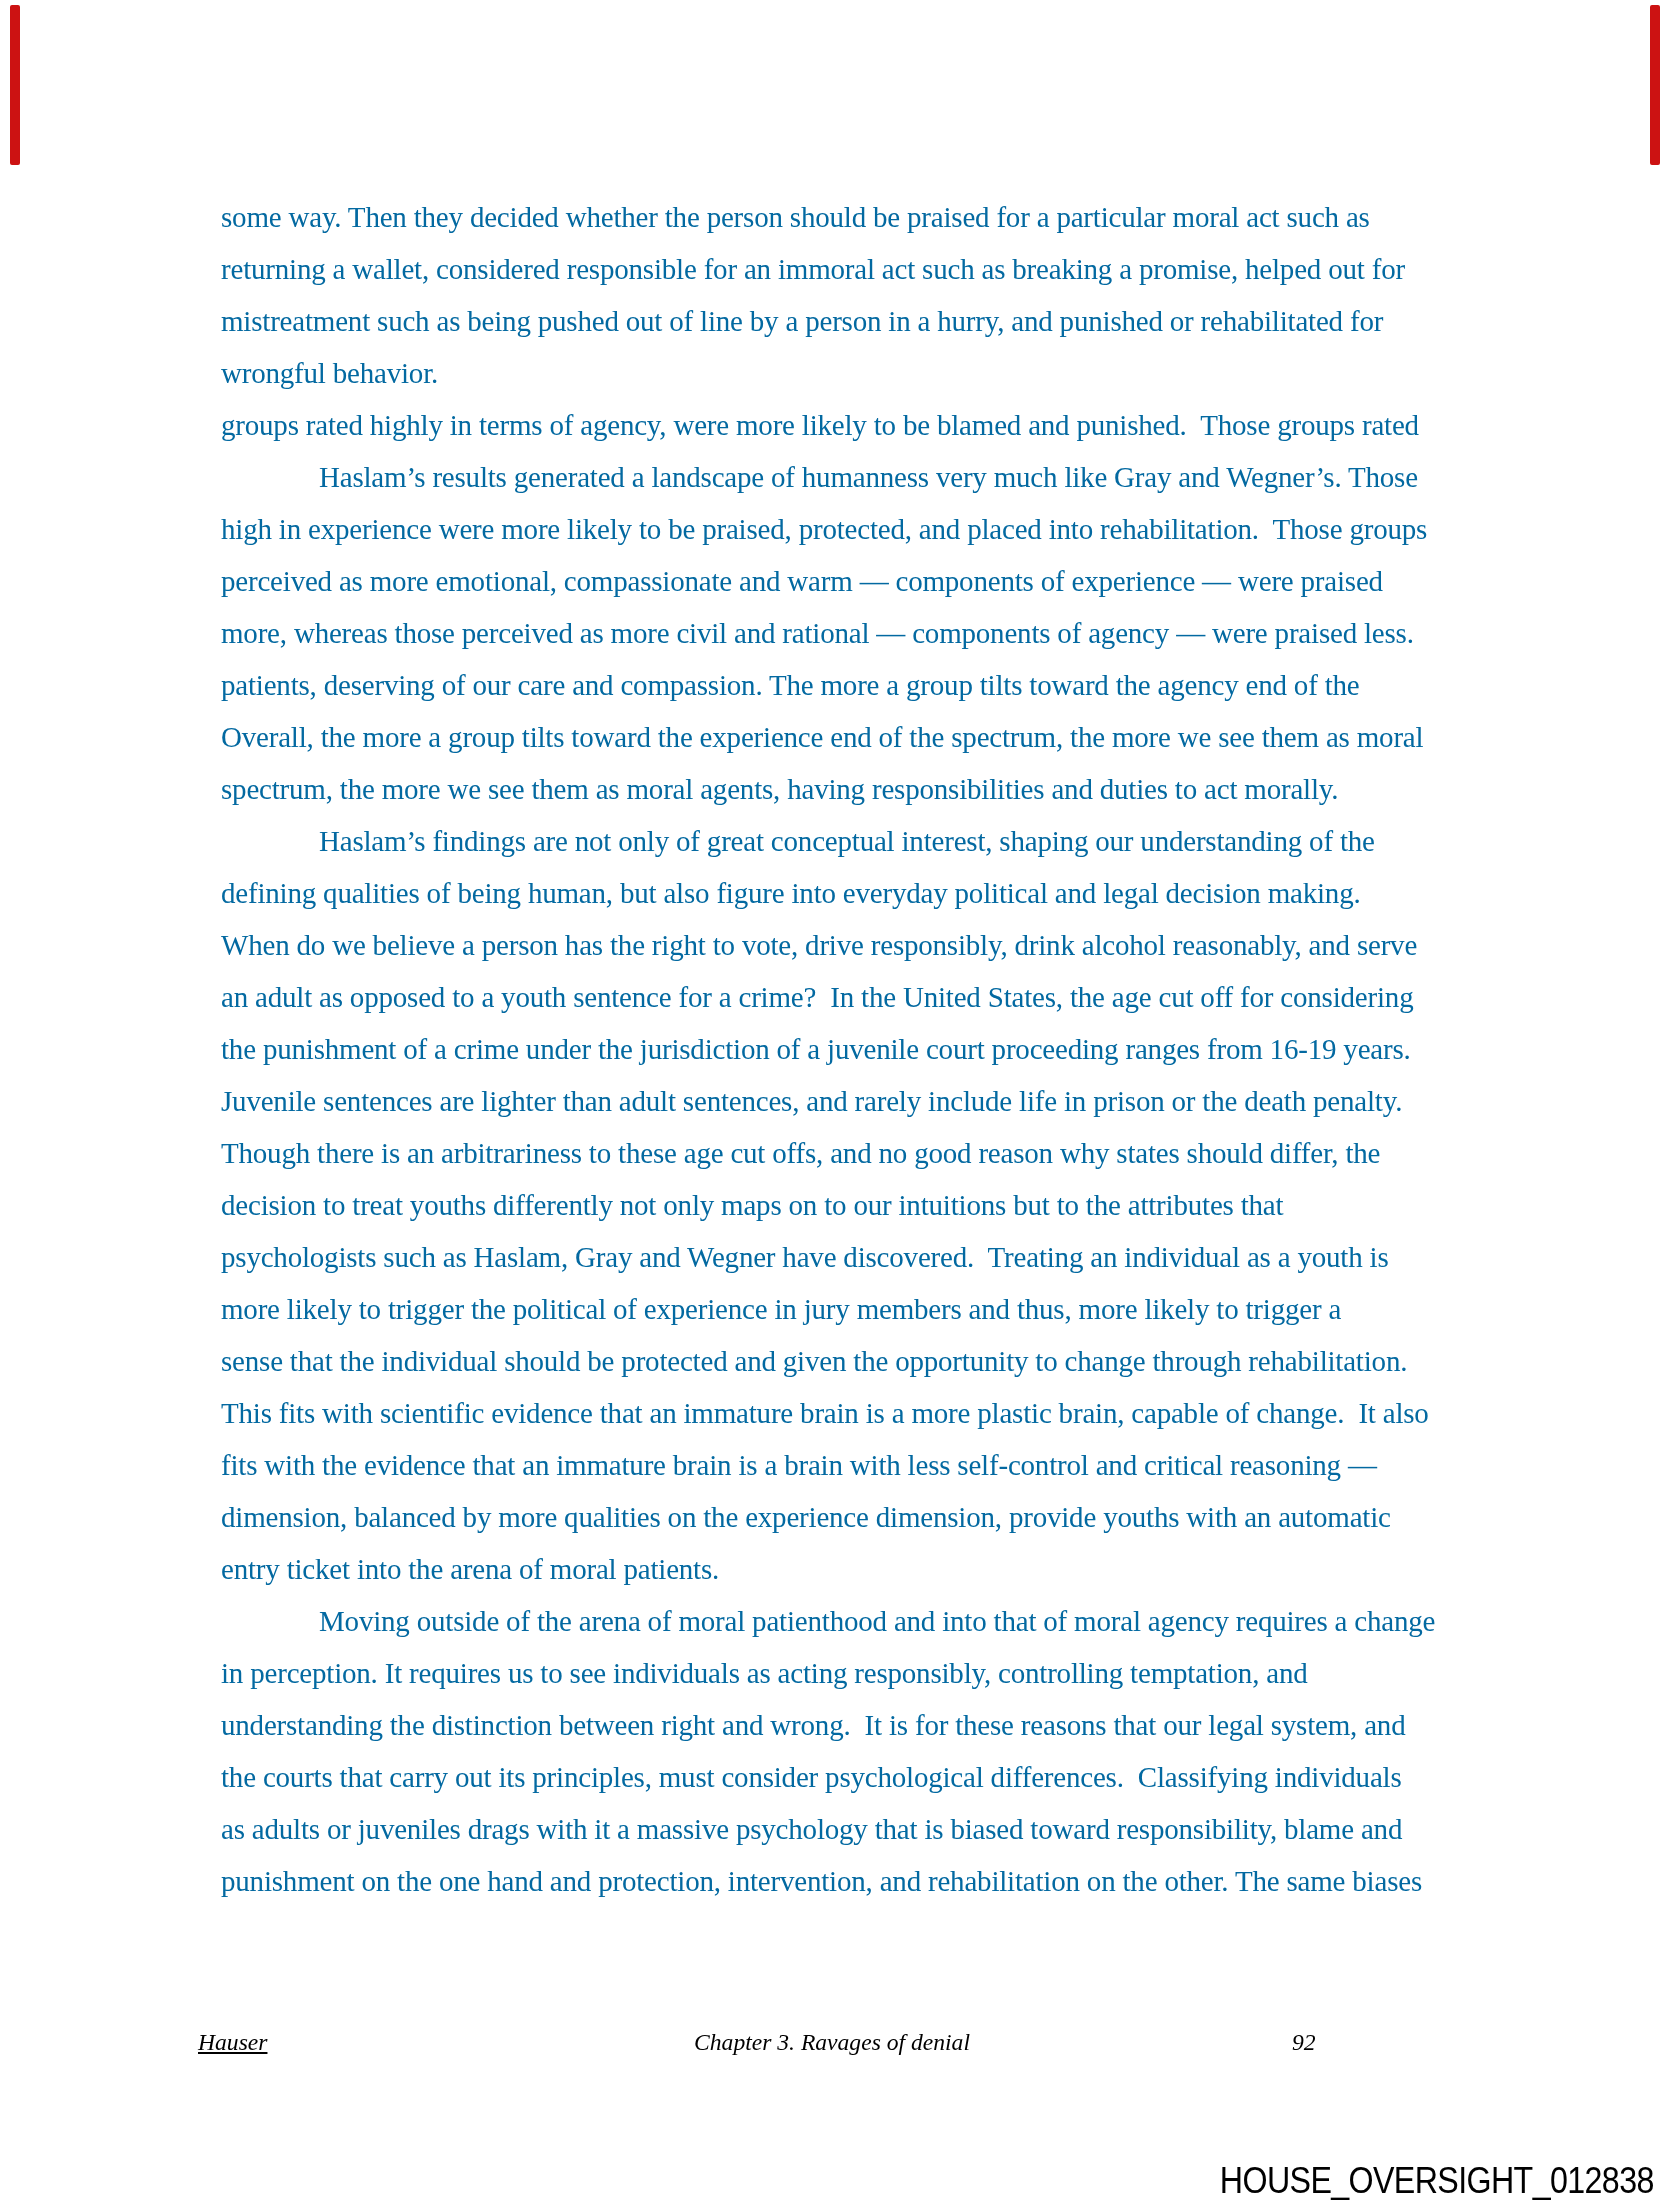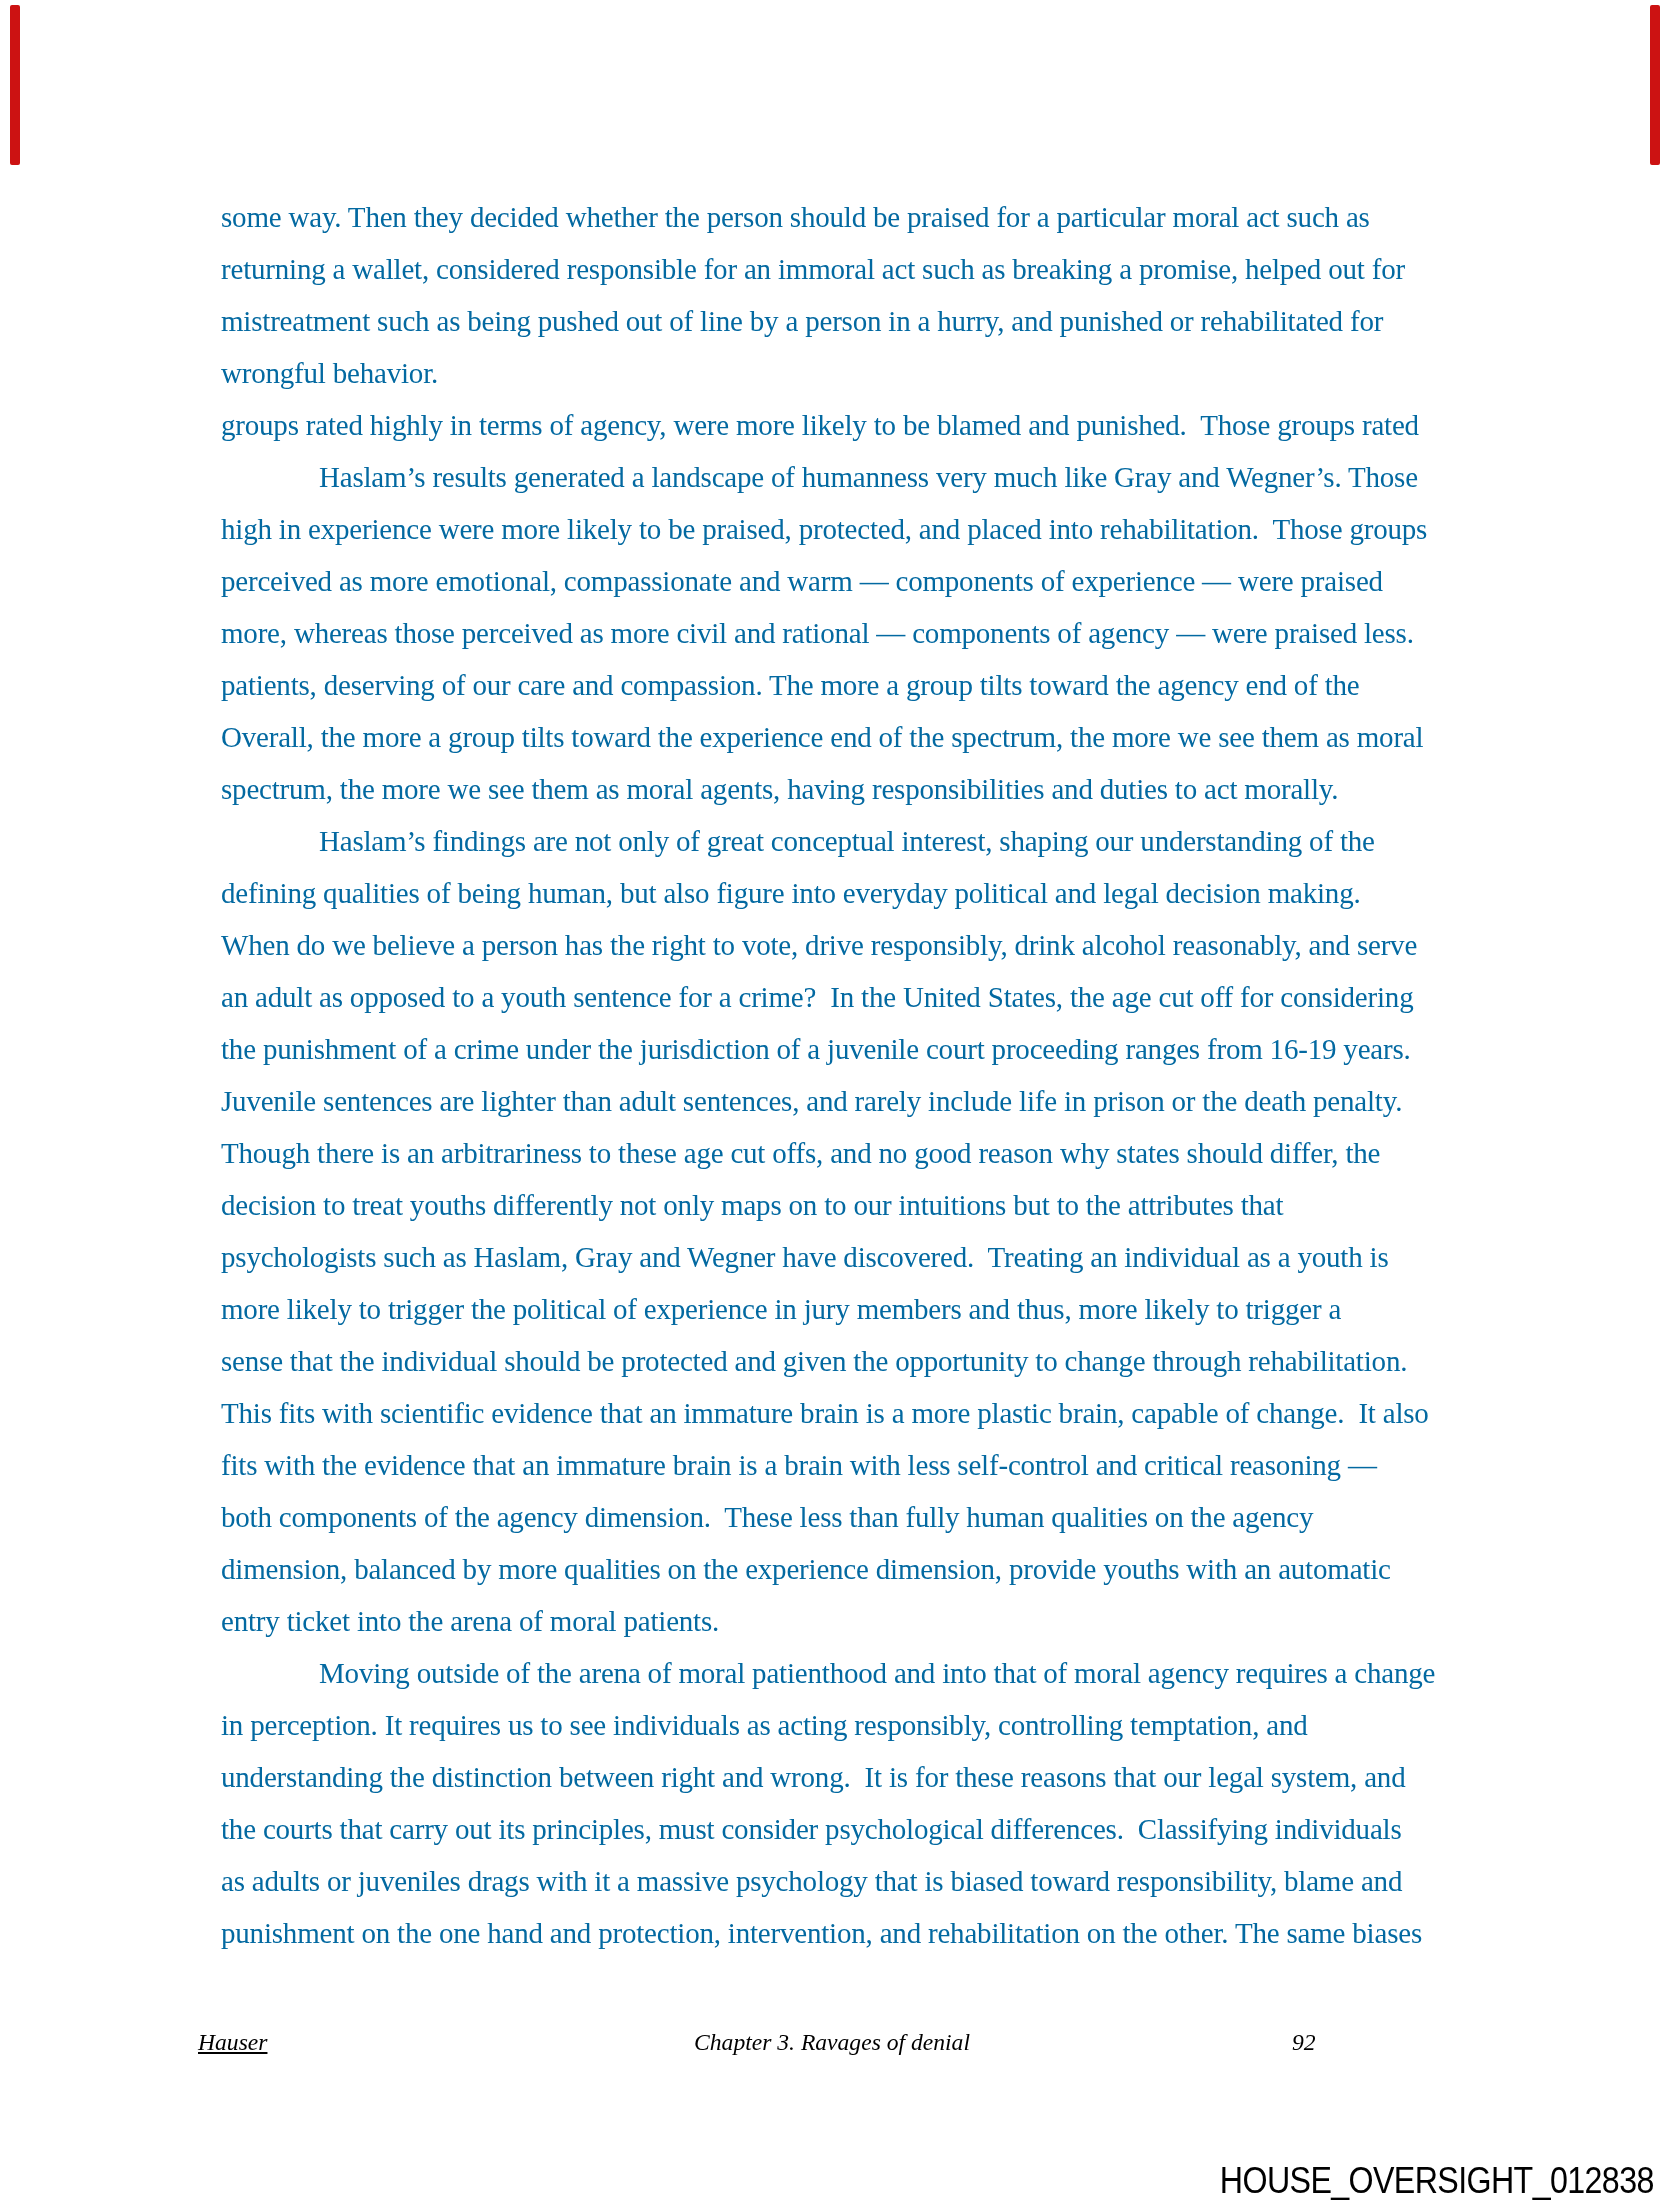--- a/index.html
+++ b/index.html
@@ -98,21 +98,20 @@
       <div class="line">an adult as opposed to a youth sentence for a crime?  In the United States, the age cut off for considering</div>
       <div class="line">the punishment of a crime under the jurisdiction of a juvenile court proceeding ranges from 16-19 years.</div>
       <div class="line">Juvenile sentences are lighter than adult sentences, and rarely include life in prison or the death penalty.</div>
       <div class="line">Though there is an arbitrariness to these age cut offs, and no good reason why states should differ, the</div>
       <div class="line">decision to treat youths differently not only maps on to our intuitions but to the attributes that</div>
       <div class="line">psychologists such as Haslam, Gray and Wegner have discovered.  Treating an individual as a youth is</div>
       <div class="line">more likely to trigger the political of experience in jury members and thus, more likely to trigger a</div>
       <div class="line">sense that the individual should be protected and given the opportunity to change through rehabilitation.</div>
       <div class="line">This fits with scientific evidence that an immature brain is a more plastic brain, capable of change.  It also</div>
       <div class="line">fits with the evidence that an immature brain is a brain with less self-control and critical reasoning —</div>
-      <div class="line">both components of the agency dimension.  These less than fully human qualities on the agency</div>
       <div class="line">dimension, balanced by more qualities on the experience dimension, provide youths with an automatic</div>
       <div class="line">entry ticket into the arena of moral patients.</div>
       <div class="line indent">Moving outside of the arena of moral patienthood and into that of moral agency requires a change</div>
       <div class="line">in perception. It requires us to see individuals as acting responsibly, controlling temptation, and</div>
       <div class="line">understanding the distinction between right and wrong.  It is for these reasons that our legal system, and</div>
       <div class="line">the courts that carry out its principles, must consider psychological differences.  Classifying individuals</div>
       <div class="line">as adults or juveniles drags with it a massive psychology that is biased toward responsibility, blame and</div>
       <div class="line">punishment on the one hand and protection, intervention, and rehabilitation on the other. The same biases</div>
     </div>
 

